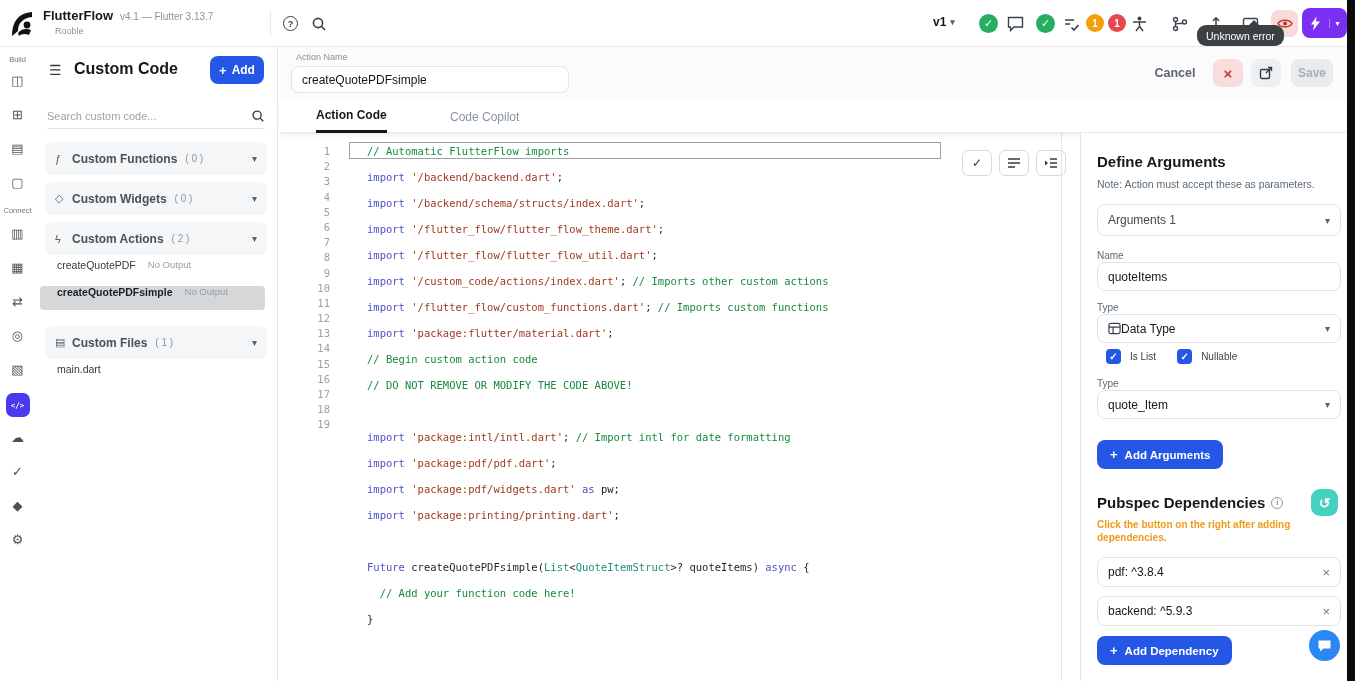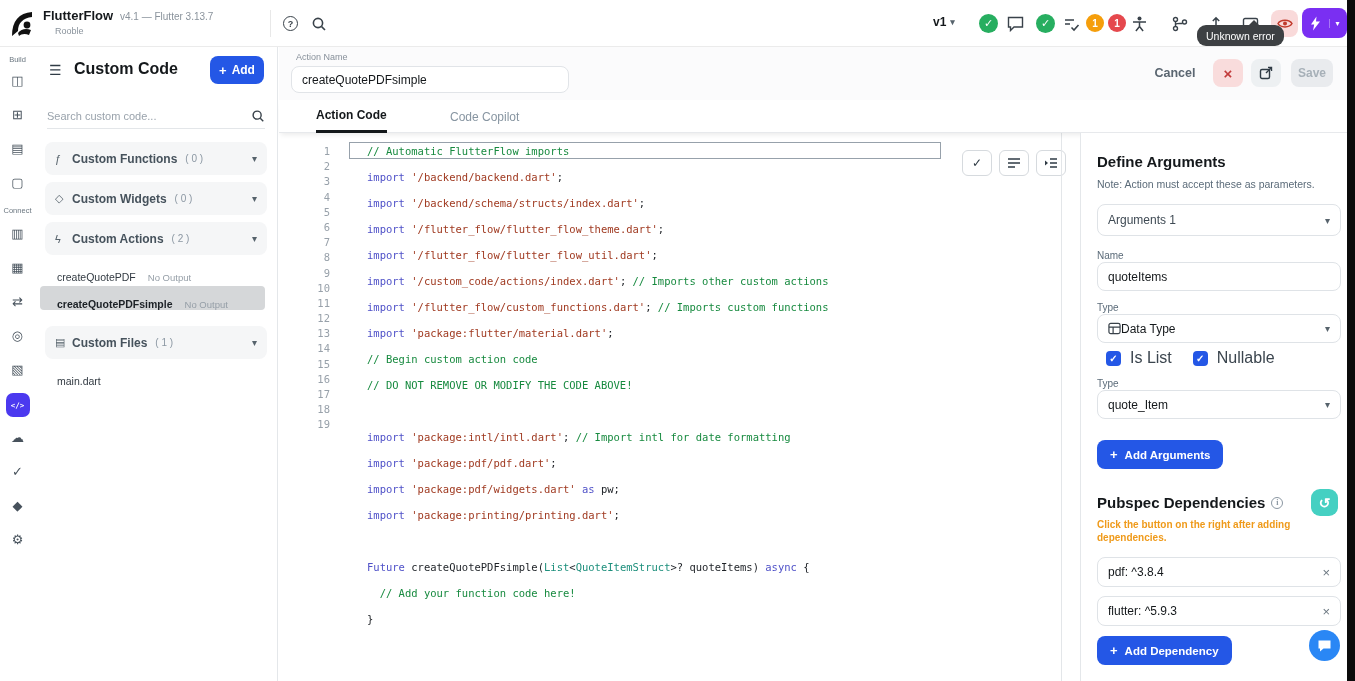--- a/index.html
+++ b/index.html
@@ -43,21 +43,21 @@
   .cc-title { position:absolute; left:39px; top:13px; font-size:16px; font-weight:700; color:#14181b; }
   .add-btn { position:absolute; left:175px; top:9px; width:54px; height:28px; border-radius:8px; background:#2457e6; color:#fff; font-size:12px; font-weight:700; display:flex; align-items:center; justify-content:center; gap:5px; }
   .add-btn .plus { font-size:13px; font-weight:700; }
   .searchrow { position:absolute; left:12px; right:12px; top:56px; height:26px; border-bottom:1px solid #e3e6e9; display:flex; align-items:center; }
   .search-ph { flex:1; font-size:11px; color:#9aa3ac; }
   .card { position:absolute; left:10px; right:10px; height:33px; background:#f5f6f7; border-radius:8px; display:flex; align-items:center; padding:0 10px; }
   .card .cicon { font-size:11px; color:#57636c; width:17px; }
   .card .clabel { font-size:12px; font-weight:600; color:#46525c; }
   .card .ccount { font-size:10px; color:#8b97a2; margin-left:8px; }
   .card .cchev { margin-left:auto; font-size:10px; color:#57636c; }
-  .tree-item { position:absolute; left:5px; right:12px; height:24px; display:flex; align-items:flex-end; padding-left:17px; border-radius:4px; }
+  .tree-item { position:absolute; left:5px; right:12px; height:24px; display:flex; align-items:flex-start; padding-left:17px; border-radius:4px; }
   .tree-item .iname { font-size:10.5px; color:#323a42; }
   .tree-item .ibadge { font-size:9.5px; color:#959ea7; margin-left:12px; }
   .tree-item.sel { background:#d5d7d9; }
   .tree-item.sel .iname { font-weight:600; color:#1c2126; }
 
   
   .headerstrip { position:absolute; left:279px; top:47px; width:1068px; height:53px; background:#fbfbfc; z-index:5; }
   .action-label { position:absolute; left:17px; top:5px; font-size:9px; color:#87909a; }
   .action-input { position:absolute; left:12px; top:19px; width:278px; height:27px; background:#fff; border:1px solid #e1e4e8; border-radius:8px; font-size:12px; color:#14181b; display:flex; align-items:center; padding:0 10px; }
   .hbtn { position:absolute; top:12px; height:28px; display:flex; align-items:center; justify-content:center; border-radius:8px; }
@@ -93,21 +93,21 @@
   .boxctl { position:absolute; left:16px; right:6px; border:1px solid #dfe3e7; border-radius:8px; background:#fff; display:flex; align-items:center; padding:0 10px; }
   .arg-group { top:71px; height:32px; font-size:12px; color:#3f4a54; }
   .boxctl .rchev { margin-left:auto; font-size:10px; color:#57636c; }
   .flabel { position:absolute; left:16px; font-size:10px; color:#5b6b79; }
   .finput { font-size:12px; color:#14181b; }
   .inp-name { top:129px; height:29px; }
   .sel-type { top:181px; height:29px; gap:0; }
   .sel-sub { top:257px; height:29px; }
   .checks { position:absolute; left:25px; top:216px; display:flex; align-items:center; gap:9px; }
   .cb { width:15px; height:15px; border-radius:4px; background:#2457e6; color:#fff; font-size:10px; font-weight:700; display:flex; align-items:center; justify-content:center; }
-  .cb-label { font-size:16px; color:#3b454e; margin-right:12px; }
+  .cb-label { font-size:10px; color:#3b454e; margin-right:12px; }
   .blue-btn { position:absolute; left:16px; height:29px; border-radius:8px; background:#2457e6; color:#fff; font-size:11.5px; font-weight:700; display:flex; align-items:center; justify-content:center; gap:7px; padding:0 13px; }
   .blue-btn .plus { font-size:13px; }
   .btn-args { top:307px; }
   .btn-dep { top:503px; }
   .pub-title { position:absolute; left:16px; top:361px; font-size:15px; font-weight:700; color:#14181b; display:flex; align-items:center; gap:6px; }
   .info-i { width:12px; height:12px; border:1px solid #8b97a2; border-radius:50%; color:#8b97a2; font-size:8px; font-weight:700; font-family:"Liberation Serif",serif; display:flex; align-items:center; justify-content:center; }
   .teal-btn { position:absolute; right:9px; top:356px; width:27px; height:27px; border-radius:9px; background:#45d0c2; color:#fff; font-size:14px; font-weight:700; display:flex; align-items:center; justify-content:center; }
   .pub-warn { position:absolute; left:16px; top:385px; width:212px; font-size:10px; font-weight:600; color:#ef9a1a; line-height:13px; }
   .dep { display:flex; align-items:center; height:30px; }
   .dep1 { top:424px; } .dep2 { top:463px; }
@@ -406,21 +406,21 @@
       <span class="info-i" data-interactable="true">i</span>
     </div>
     <div class="teal-btn" data-interactable="true">↺</div>
     <div class="pub-warn" data-interactable="false">Click the button on the right after adding dependencies.</div>
 
     <div class="boxctl dep dep1 finput" data-interactable="true">
       <span data-interactable="false">pdf: ^3.8.4</span>
       <span class="dx" data-interactable="true">×</span>
     </div>
     <div class="boxctl dep dep2 finput" data-interactable="true">
-      <span data-interactable="false">flutter: ^5.9.3</span>
+      <span data-interactable="false">backend: ^5.9.3</span>
       <span class="dx" data-interactable="true">×</span>
     </div>
 
     <div class="blue-btn btn-dep" data-interactable="true">
       <span class="plus" data-interactable="false">+</span>
       <span data-interactable="false">Add Dependency</span>
     </div>
   </div>
 
   <div class="intercom" data-interactable="true">

